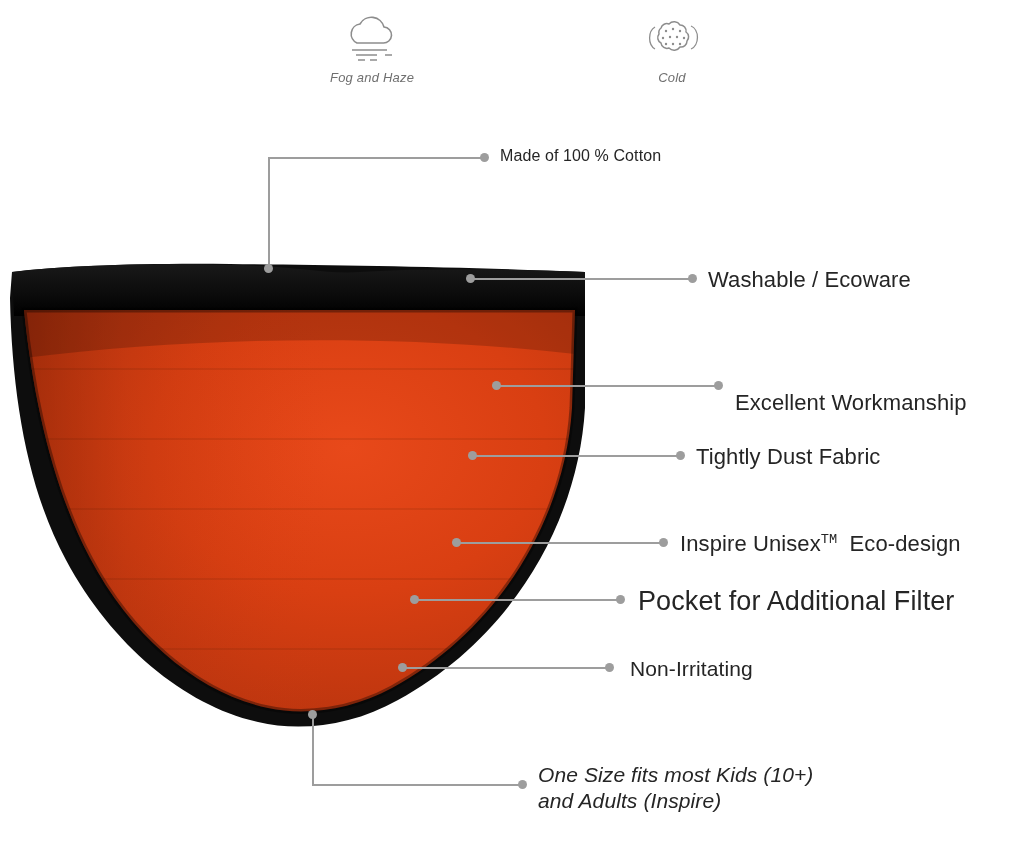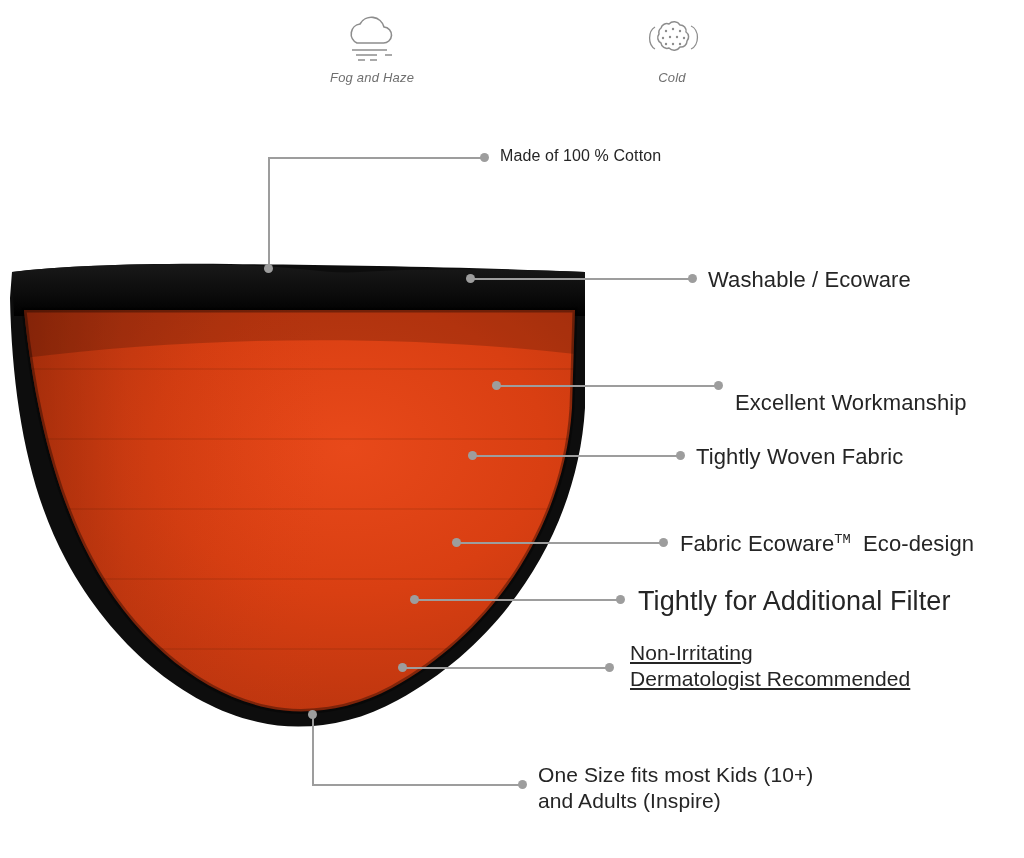--- a/index.html
+++ b/index.html
@@ -179,44 +179,43 @@
   <div class="callout-text" style="left:708px;top:267px;font-size:22px;">Washable / Ecoware</div>
 
   <div class="dot" style="left:492px;top:381px;"></div>
   <div class="leader leader-h" style="left:496px;top:385px;width:220px;"></div>
   <div class="dot" style="left:714px;top:381px;"></div>
   <div class="callout-text" style="left:735px;top:374px;font-size:22px;margin-top:16px;">Excellent Workmanship</div>
 
   <div class="dot" style="left:468px;top:451px;"></div>
   <div class="leader leader-h" style="left:472px;top:455px;width:206px;"></div>
   <div class="dot" style="left:676px;top:451px;"></div>
-  <div class="callout-text" style="left:696px;top:444px;font-size:22px;">Tightly Woven Fabric</div>
+  <div class="callout-text" style="left:696px;top:444px;font-size:22px;">Tightly Dust Fabric</div>
 
   <div class="dot" style="left:452px;top:538px;"></div>
   <div class="leader leader-h" style="left:456px;top:542px;width:205px;"></div>
   <div class="dot" style="left:659px;top:538px;"></div>
   <div class="callout-text" style="left:680px;top:531px;font-size:22px;">
-    <span>Fabric Ecoware</span><span class="sup-tm">TM</span>&nbsp;&nbsp;<span>Eco-design</span>
+    <span>Inspire Unisex</span><span class="sup-tm">TM</span>&nbsp;&nbsp;<span>Eco-design</span>
   </div>
 
   <div class="dot" style="left:410px;top:595px;"></div>
   <div class="leader leader-h" style="left:414px;top:599px;width:204px;"></div>
   <div class="dot" style="left:616px;top:595px;"></div>
-  <div class="callout-text" style="left:638px;top:585px;font-size:27px;">Tightly for Additional Filter</div>
+  <div class="callout-text" style="left:638px;top:585px;font-size:27px;">Pocket for Additional Filter</div>
 
   <div class="dot" style="left:398px;top:663px;"></div>
   <div class="leader leader-h" style="left:402px;top:667px;width:205px;"></div>
   <div class="dot" style="left:605px;top:663px;"></div>
-  <div class="callout-text" style="left:630px;top:640px;font-size:21px;text-decoration:underline;">
+  <div class="callout-text" style="left:630px;top:656px;font-size:21px;">
     <div>Non-Irritating</div>
-    <div>Dermatologist Recommended</div>
   </div>
 
   <div class="dot" style="left:308px;top:710px;"></div>
   <div class="leader leader-v" style="left:312px;top:714px;height:72px;"></div>
   <div class="leader leader-h" style="left:312px;top:784px;width:210px;"></div>
   <div class="dot" style="left:518px;top:780px;"></div>
-  <div class="callout-text" style="left:538px;top:762px;font-size:21px;">
+  <div class="callout-text" style="left:538px;top:762px;font-size:21px;font-style:italic;">
     <div>One Size fits most Kids (10+)</div>
     <div>and Adults (Inspire)</div>
   </div>
 
 </div>
 
 </body></html>

